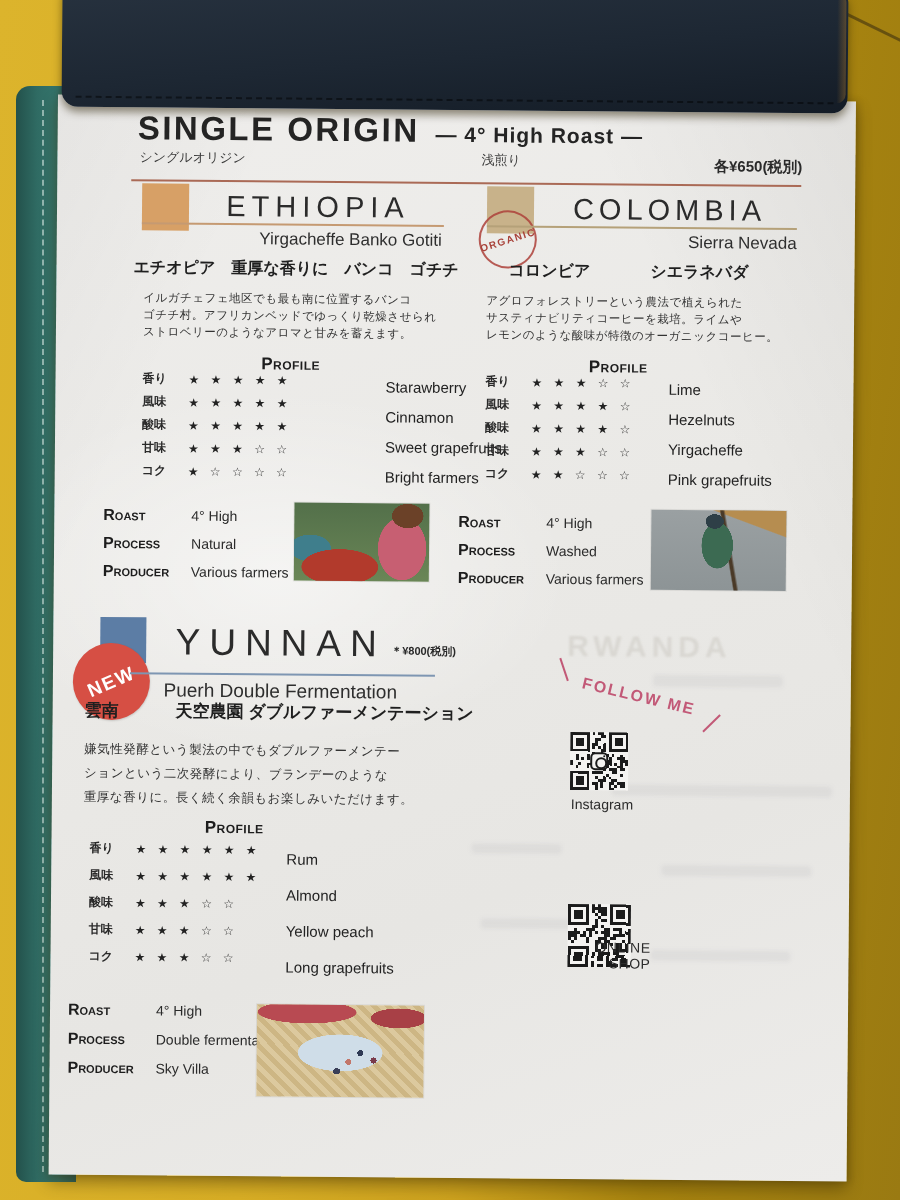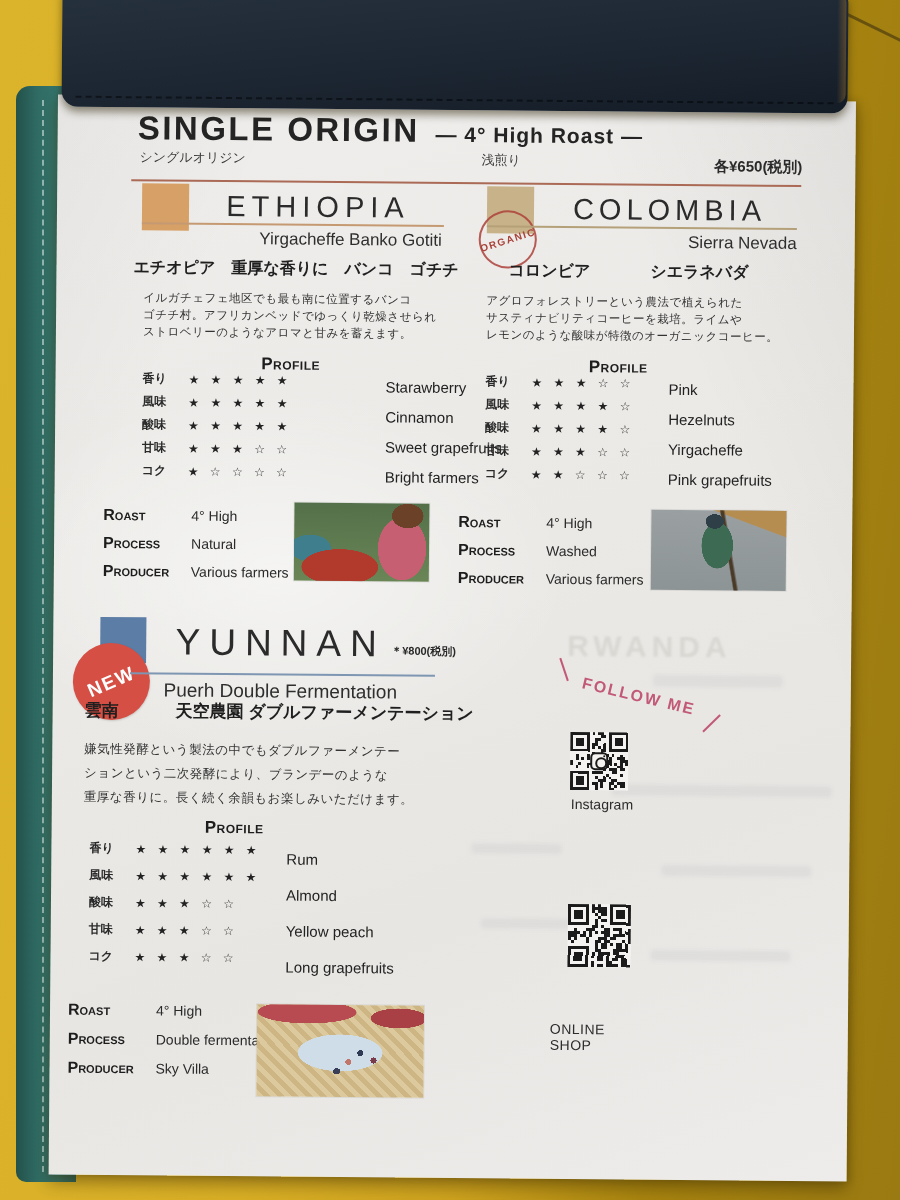--- a/index.html
+++ b/index.html
@@ -168,21 +168,21 @@
   .qr-ig { left:518px; top:633px; width:58px; height:58px; }
   .qr-shop { left:517px; top:805px; width:63px; height:63px; }
   .ig-glyph { position:absolute; left:50%; top:50%; width:18px; height:18px; margin:-9px 0 0 -9px;
     background:#f4f3f1; border:2px solid #1b1b1b; border-radius:5px; }
   .ig-glyph::before { content:""; position:absolute; left:3px; top:3px; width:8px; height:8px;
     border:2px solid #1b1b1b; border-radius:50%; }
   .ig-glyph::after { content:""; position:absolute; right:1px; top:1px; width:2px; height:2px;
     background:#1b1b1b; border-radius:50%; }
   .qr-label { position:absolute; font-size:14px; color:#2c2c2c; }
   .lbl-ig { left:519px; top:697px; }
-  .lbl-shop { left:500px; top:922px; width:100px; text-align:left; letter-spacing:.5px; }
+  .lbl-shop { left:500px; top:840px; width:100px; text-align:right; letter-spacing:.5px; }
 </style>
 </head>
 <body>
 
 <div class="wood-seam"></div>
 <div class="board"></div>
 
 <div class="paper">
 
   <div class="m-title">
@@ -287,21 +287,21 @@
       <div class="rrow">
           <span class="rlabel">甘味</span>
           <span class="rstars">★ ★ ★ ☆ ☆</span>
         </div>
       <div class="rrow">
           <span class="rlabel">コク</span>
           <span class="rstars">★ ★ ☆ ☆ ☆</span>
         </div>
     </div>
     <div class="notes no-col">
-      <div class="note">Pink</div>
+      <div class="note">Lime</div>
       <div class="note">Hezelnuts</div>
       <div class="note">Yirgacheffe</div>
       <div class="note">Pink grapefruits</div>
     </div>
     <div class="specs sp-col">
       <div class="srow">
           <span class="slabel">Roast</span>
           <span class="sval">4° High</span>
         </div>
       <div class="srow">

